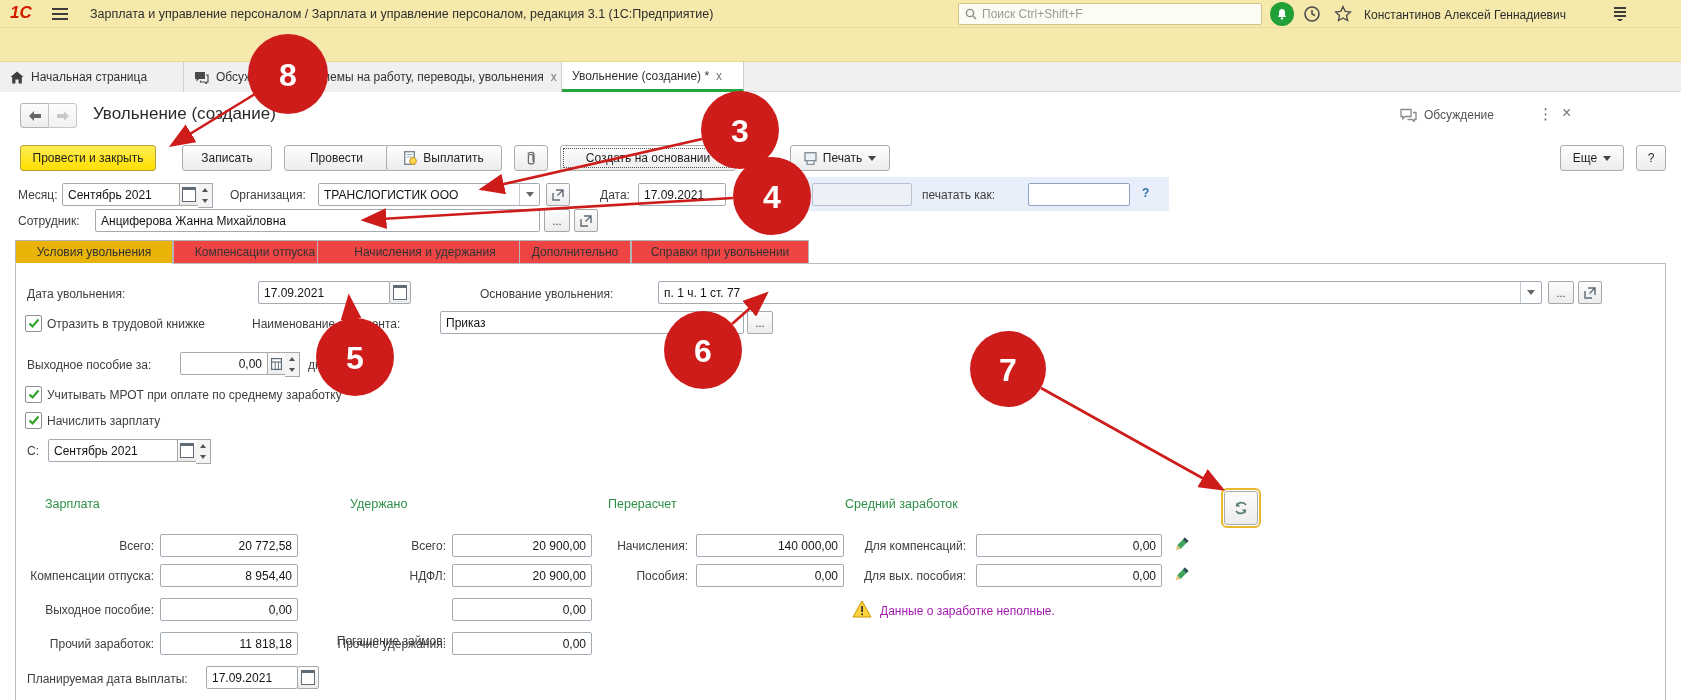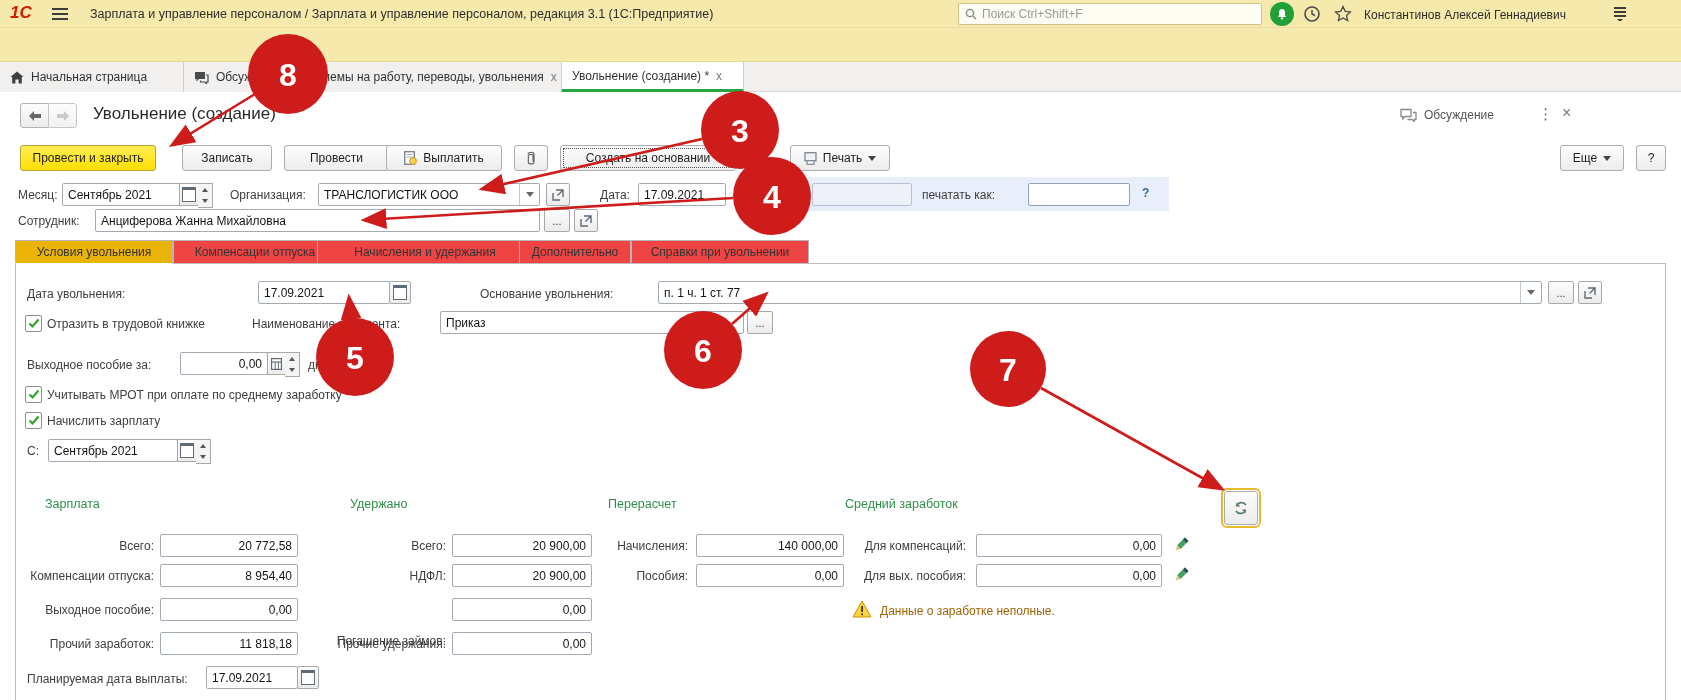--- a/index.html
+++ b/index.html
@@ -32,21 +32,21 @@
       display:flex;align-items:center;justify-content:center}
   .spin{position:absolute;width:14px;height:23px;border:1px solid #a2aab4;border-left:none;background:#f4f4f4;
         display:flex;flex-direction:column;align-items:center;justify-content:space-around}
   .tri-up{width:0;height:0;border-left:3.5px solid transparent;border-right:3.5px solid transparent;border-bottom:4px solid #555}
   .tri-dn{width:0;height:0;border-left:3.5px solid transparent;border-right:3.5px solid transparent;border-top:4px solid #555}
   .sqbtn{position:absolute;width:24px;height:23px;background:linear-gradient(#fdfdfd,#ececec);
          border:1px solid #a8a8a8;border-radius:2px;display:flex;align-items:center;justify-content:center;
          font-size:11px;color:#333;box-sizing:border-box}
   .ical{width:12px;height:11px;border:1px solid #5f6b77;border-top:3px solid #5f6b77;background:#fff;display:inline-block}
   .ghead{position:absolute;font-size:12.5px;color:#2e9047;white-space:nowrap}
-  .warn-txt{position:absolute;font-size:12px;color:#a16207;white-space:nowrap}
+  .warn-txt{position:absolute;font-size:12px;color:#a21caf;white-space:nowrap}
   .link{color:#2d6da3}
   svg{display:block}
   #annot{position:absolute;left:0;top:0;z-index:60;pointer-events:none}
 </style>
 </head>
 <body>
 
 <div class="abs" style="left:0;top:0;width:1681px;height:28px;background:#f5e9ab;border-bottom:1px solid #eadfa0">
   <div class="abs" style="left:10px;top:3px;font-size:17px;font-weight:bold;color:#d41d00;font-style:italic">1С</div>
   <div class="abs" style="left:52px;top:8px">

